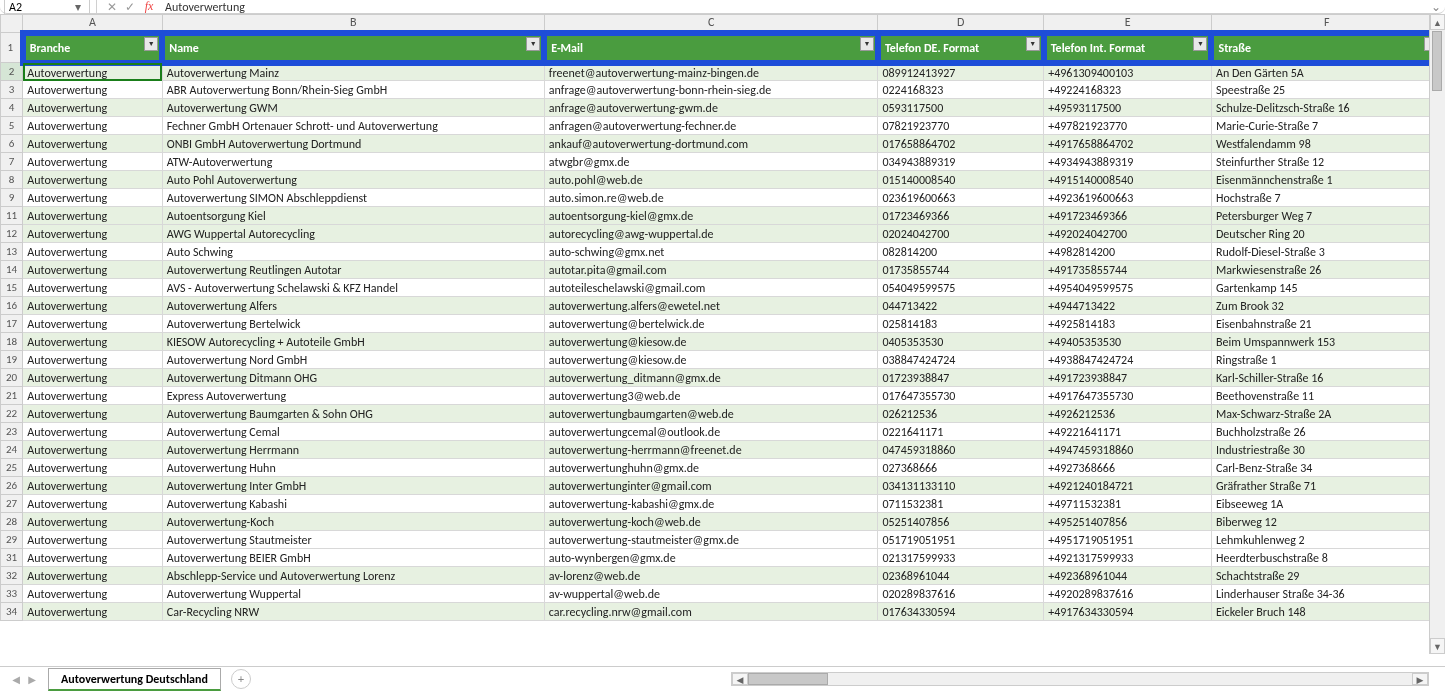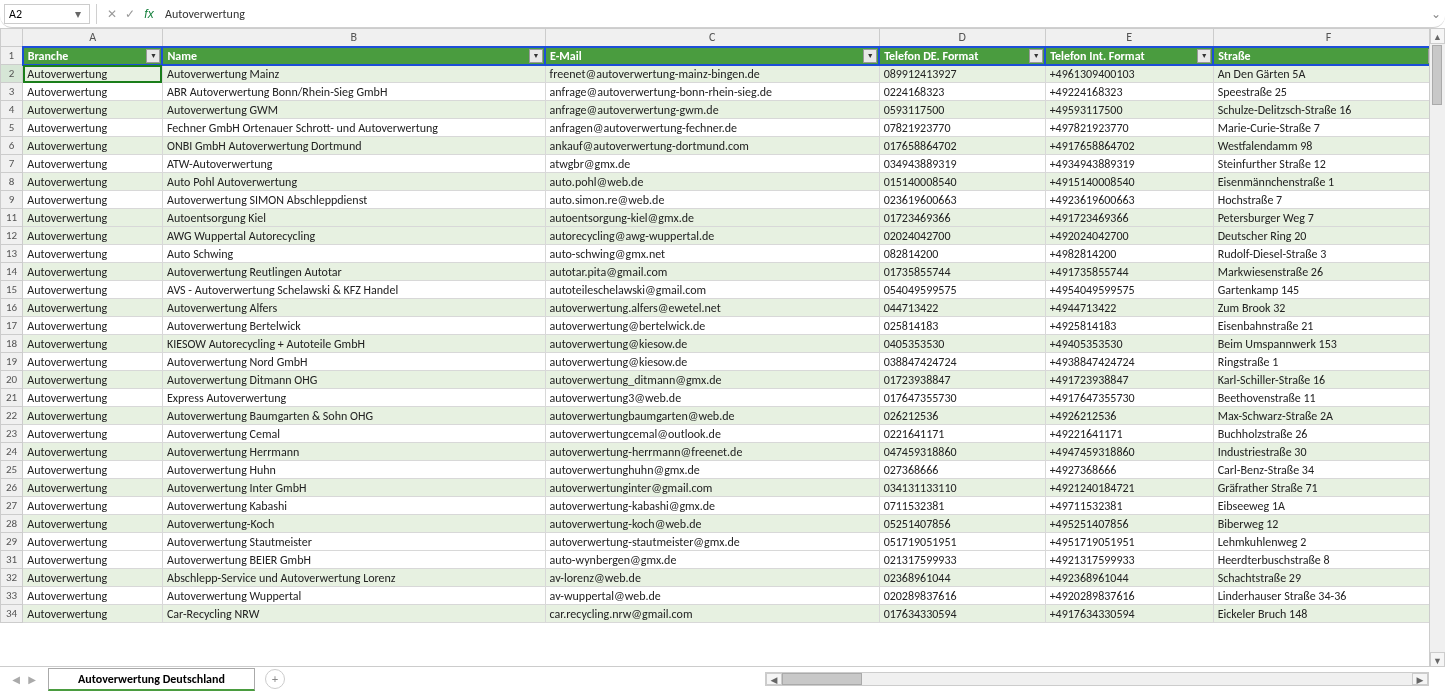--- a/index.html
+++ b/index.html
@@ -1,55 +1,55 @@
 <!DOCTYPE html>
 <html><head>
 <meta charset="utf-8">
 <style>
   * { box-sizing: border-box; margin: 0; padding: 0; }
   body { font-family: Calibri, Arial, sans-serif; font-size: 12px; background: #fff; overflow: hidden; width: 1445px; height: 691px; position: relative; }
   
-  .formula-bar { height: 28px; display: flex; align-items: center; border-bottom: 1px solid #d0d0d0; background: #fff; border-radius: 12px; }
+  .formula-bar { height: 14px; display: flex; align-items: center; border-bottom: 1px solid #d0d0d0; background: #fff; border-radius: 12px; }
   .name-box { width: 86px; height: 20px; border: 1px solid #ccc; margin-left: 4px; display: flex; align-items: center; padding: 0 4px; font-size: 12px; }
   .name-box-dd { width: 14px; text-align: center; color: #666; cursor: pointer; }
   .fb-divider { width: 1px; height: 20px; background: #d0d0d0; margin: 0 6px; }
   .fb-icon { width: 18px; text-align: center; color: #999; font-size: 12px; cursor: pointer; }
-  .fb-fx { width: 20px; font-style: italic; font-family: Liberation Sans, sans-serif; color: #15803d; cursor: pointer; text-align:center; }
+  .fb-fx { width: 20px; font-style: italic; font-family: Liberation Serif, serif; color: #ef4444; cursor: pointer; text-align:center; }
   .formula-input { flex: 1; padding: 0 6px; font-size: 12px; color: #333; }
   .fb-expand { width: 18px; text-align: center; color: #888; cursor: pointer; }
   
   .grid-area { position: relative; height: 640px; overflow: hidden; display:flex; }
   .main-grid { flex:1; overflow:hidden; position:relative; }
   
   table.sheet { border-collapse: collapse; table-layout: fixed; width: 100%; }
   .col-hdr-row td { background: #f0f0f0; border: 1px solid #ccc; text-align: center; height: 18px; font-size: 12px; color: #555; }
   .corner { width:22px; background:#f0f0f0; border:1px solid #ccc; }
   
   .rownum { background: #f0f0f0; border: 1px solid #ccc; text-align: center; color: #555; font-size: 11px; height: 18px; width:22px; }
   .rownum.sel { background:#d6e6d6; }
   
   td.cell { border: 1px solid #d8d8d8; height: 18px; padding: 0 4px; font-size: 12px; white-space: nowrap; overflow: hidden; color:#222; }
   
-  .hdr-cell { background: #4a9c3f; color: #fff; font-weight: bold; position: relative; padding: 0 4px; height:18px; border:2px solid #1d4ed8; }
+  .hdr-cell { background: #4a9c3f; color: #fff; font-weight: bold; position: relative; padding: 0 4px; height:30px; border:6px solid #1d4ed8; }
   .filter-btn { position: absolute; right: 1px; top: 1px; width: 14px; height: 14px; background: #e8e8e8; border: 1px solid #999; display: flex; align-items: center; justify-content: center; font-size: 7px; color: #333; cursor: pointer; }
   
   tr.even td.cell { background: #e7f1e1; }
   tr.odd td.cell { background: #fff; }
   
   .selected-cell { outline: 2px solid #1a7e1a; outline-offset: -2px; }
   
   .vscroll { position:absolute; right:0; top:0; width:16px; height:100%; background:#f0f0f0; border-left:1px solid #ccc; }
   .vscroll .up, .vscroll .down { height:16px; text-align:center; font-size:9px; line-height:16px; background:#f5f5f5; border:1px solid #ccc; cursor:pointer; color:#666; }
   .vscroll .down { position:absolute; bottom:0; width:100%; height:16px; }
   .vscroll .thumb { position:absolute; top:17px; left:2px; width:10px; height:60px; background:#c8c8c8; border:1px solid #aaa; cursor:pointer; }
   
   .bottom-bar { position:absolute; bottom:0; left:0; right:0; height:25px; background:#fff; border-top:1px solid #ccc; display:flex; align-items:center; }
   .tab-nav { display:flex; padding-left:8px; }
   .tab-nav span { width:16px; text-align:center; color:#aaa; font-size:10px; cursor:pointer; }
-  .sheet-tab { padding: 3px 29px; border:1px solid #aaa; border-bottom:2px solid #4a9c3f; background:#fff; font-weight:bold; font-size:12px; margin-left:8px; cursor:pointer; }
+  .sheet-tab { padding: 3px 12px; border:1px solid #aaa; border-bottom:2px solid #4a9c3f; background:#fff; font-weight:bold; font-size:12px; margin-left:8px; cursor:pointer; }
   .add-sheet { width:20px; height:20px; border:1px solid #ccc; border-radius:50%; margin-left:10px; text-align:center; line-height:18px; color:#888; cursor:pointer; font-size:12px; }
   .hscroll-area { flex:1; display:flex; align-items:center; justify-content:flex-start; margin-left:480px; }
   .hscroll { height:14px; background:#f0f0f0; border:1px solid #ccc; flex:1; position:relative; margin-right:16px; display:flex; }
   .hscroll .left, .hscroll .right { width:16px; text-align:center; font-size:9px; line-height:12px; background:#f5f5f5; border:1px solid #ccc; cursor:pointer; color:#666; }
   .hscroll .track { flex:1; position:relative; }
   .hscroll .thumb { position:absolute; left:0; top:0; height:100%; width:80px; background:#c8c8c8; border:1px solid #aaa; cursor:pointer; }
 </style>
 </head>
 <body>
 

